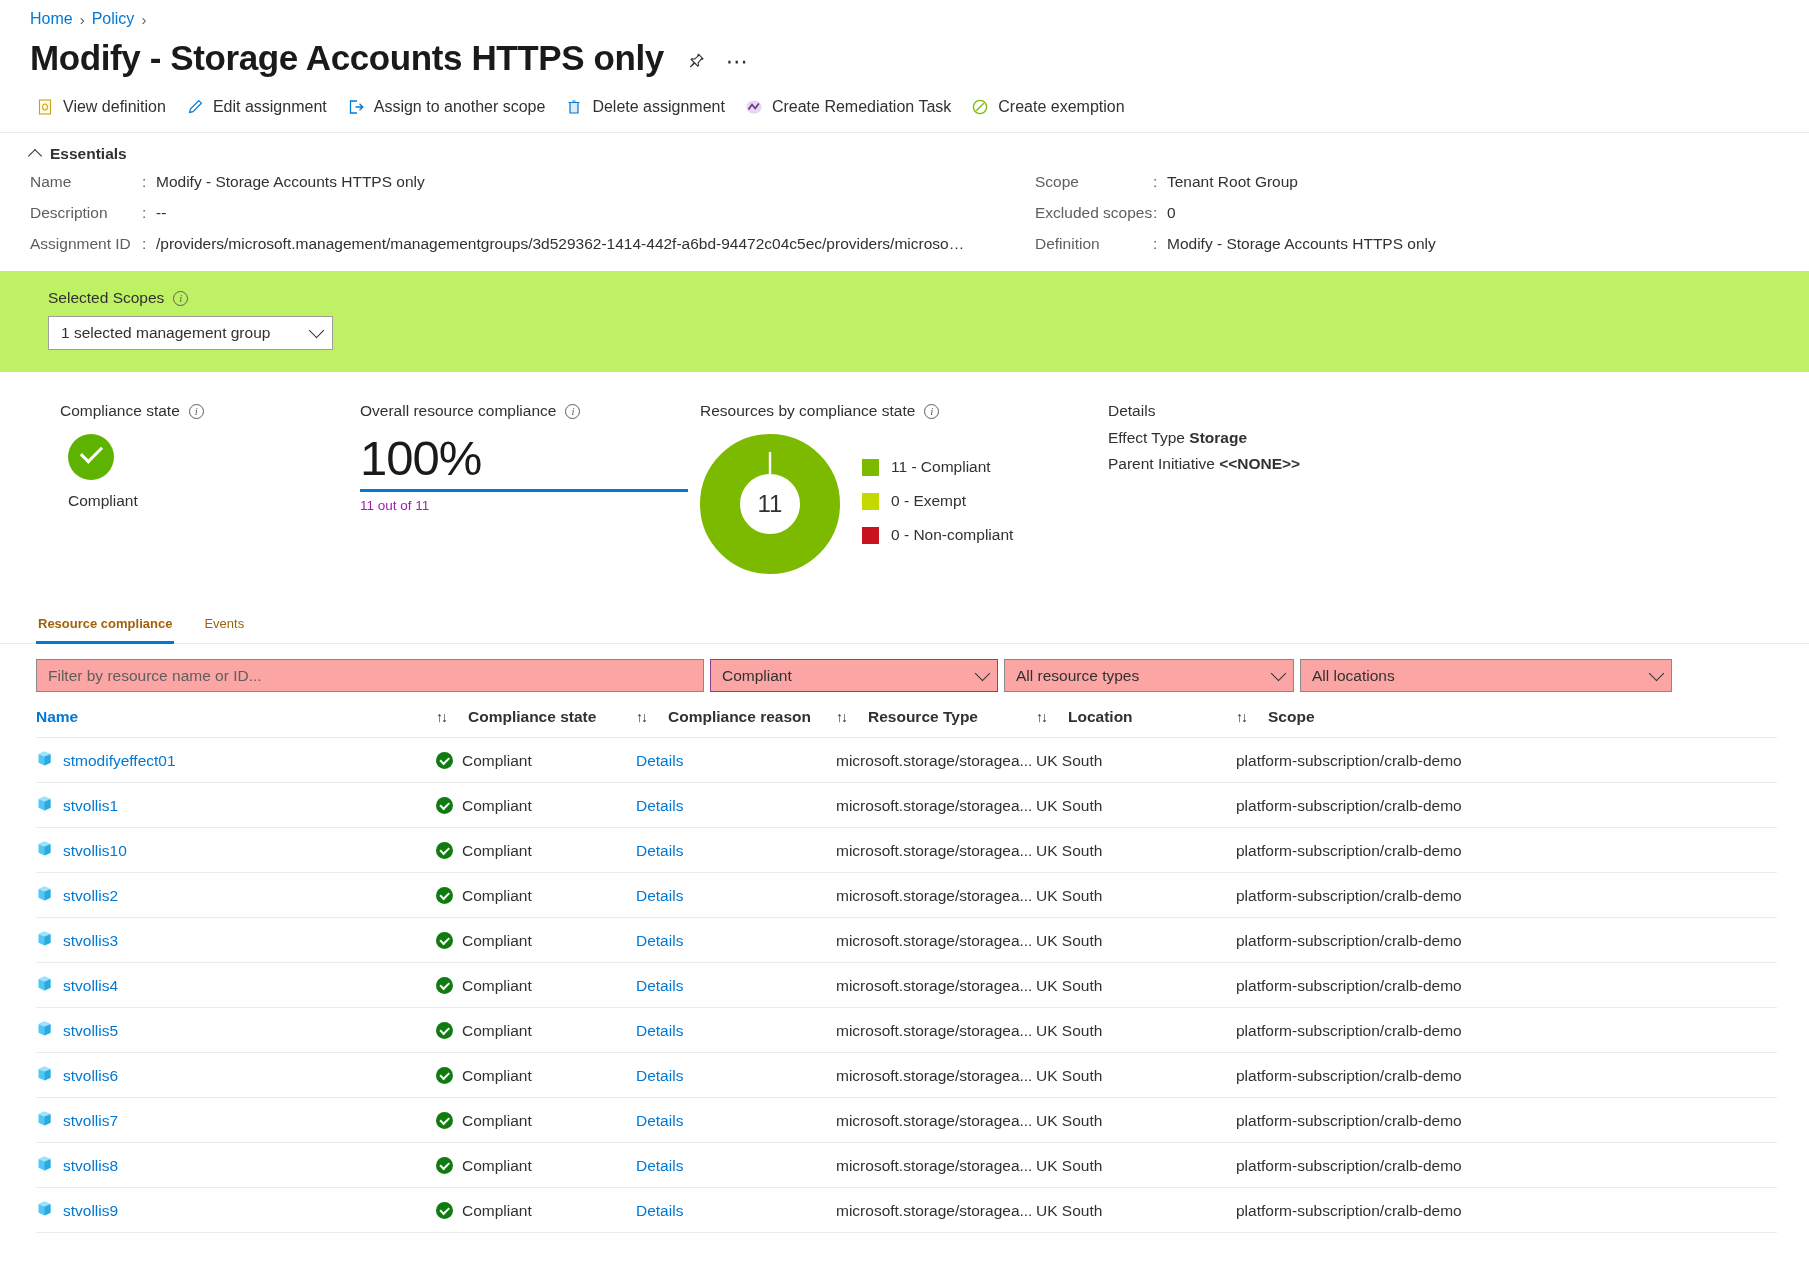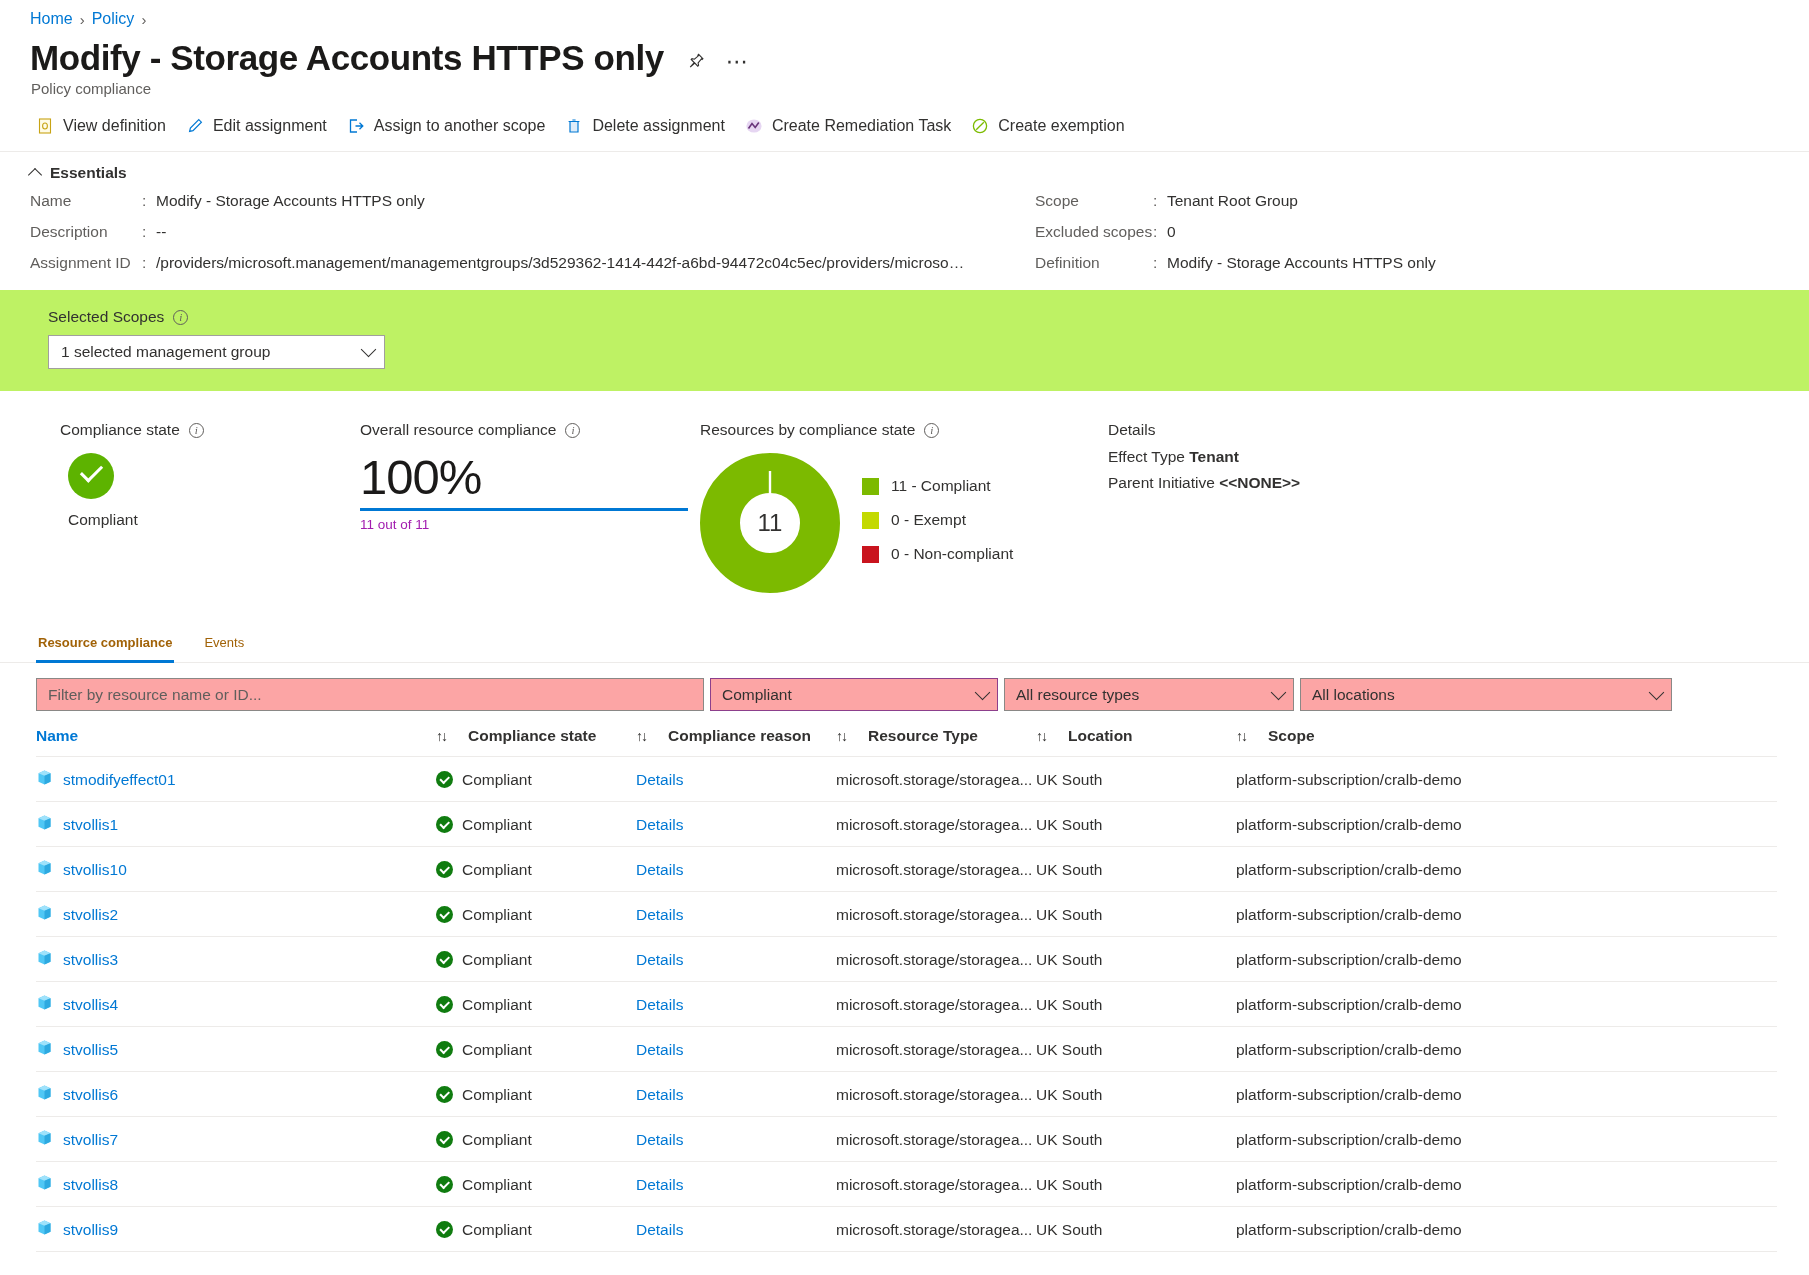--- a/index.html
+++ b/index.html
@@ -107,21 +107,21 @@
     margin-bottom: 9px;
   }
   .info-circle {
     width: 15px; height: 15px; border-radius: 50%;
     border: 1.3px solid #605e5c; color: #605e5c;
     font-size: 11px; line-height: 13px; text-align: center;
     font-family: "Liberation Serif", serif; font-style: italic;
     display: inline-block; flex: none; cursor: pointer;
   }
   .scopes-select {
-    width: 337px; height: 34px;
+    width: 285px; height: 34px;
     background: #fff; border: 1px solid #a19f9d;
     display: flex; align-items: center; justify-content: space-between;
     padding: 0 10px 0 12px;
     font-size: 15.5px; color: #323130; cursor: pointer;
   }
   .chev-down {
     width: 11px; height: 11px;
     border-right: 1.6px solid #323130; border-bottom: 1.6px solid #323130;
     transform: rotate(45deg); margin-top: -5px; flex: none;
   }
@@ -263,21 +263,20 @@
     <h1 class="page-title">Modify - Storage Accounts HTTPS only</h1>
     <div class="title-icons">
       <span class="icon-btn">
         <svg width="20" height="20" viewBox="0 0 20 20">
             <path d="M12.6 2.4l-0.8 0.8 0.6 0.6-4 3.4-2.4-0.5-0.8 0.8 3 3-4 4.6 4.6-4 3 3 0.8-0.8-0.5-2.4 3.4-4 0.6 0.6 0.8-0.8z" fill="none" stroke="#323130" stroke-width="1.1"></path>
           </svg>
       </span>
       <span class="icon-btn ellipsis-btn">⋯</span>
     </div>
   </div>
-  <div class="subtitle">Policy compliance</div>
 
   <div class="cmdbar">
     <div class="cmd">
       <span>
         <svg width="18" height="18" viewBox="0 0 18 18">
             <rect x="3.5" y="2" width="11" height="14" fill="#fffbe6" stroke="#c8a415" stroke-width="1.1"></rect>
             <ellipse cx="9" cy="9" rx="2.4" ry="3" fill="none" stroke="#c8a415" stroke-width="1.1"></ellipse>
           </svg>
       </span>
       <span>View definition</span>
@@ -425,21 +424,21 @@
             <span>0 - Non-compliant</span>
           </div>
         </div>
       </div>
     </div>
 
     <div class="sum-col col-details">
       <div class="details-title">Details</div>
       <div class="details-line">
         <span>Effect Type</span>
-        <b>Tenant</b>
+        <b>Storage</b>
       </div>
       <div class="details-line">
         <span>Parent Initiative</span>
         <b>&lt;&lt;NONE&gt;&gt;</b>
       </div>
     </div>
   </div>
 
   <div class="tabs">
     <div class="tab active">Resource compliance</div>

